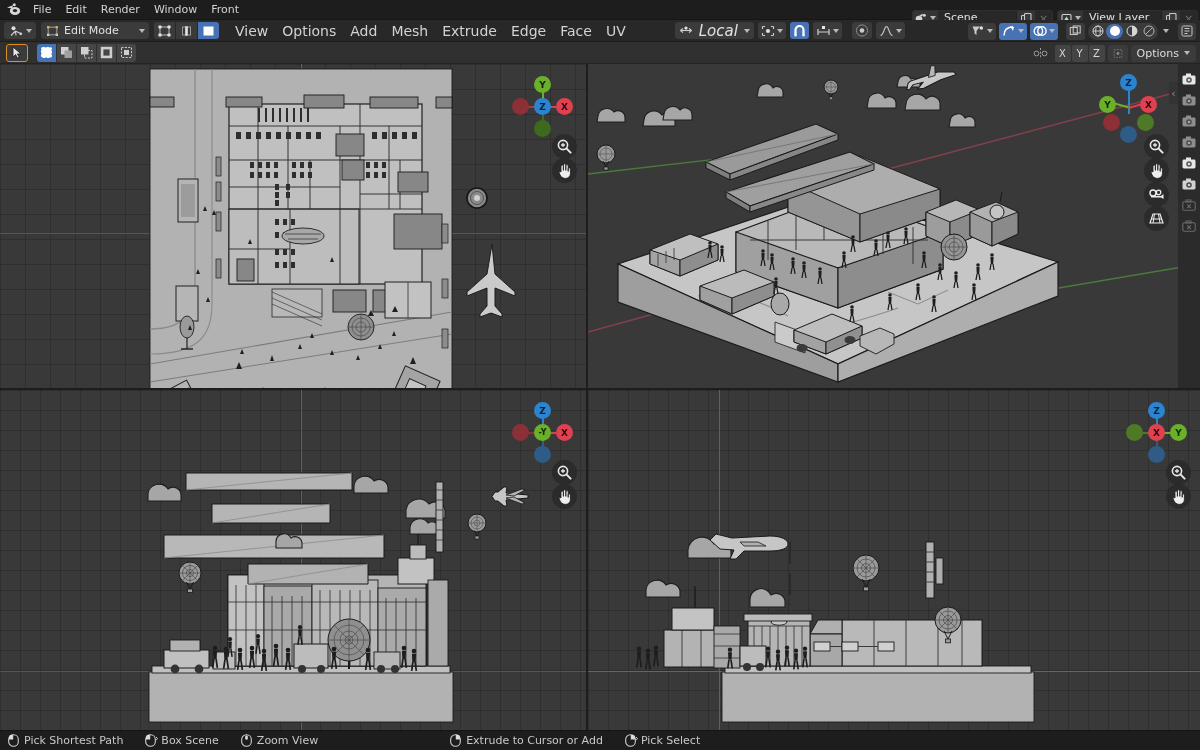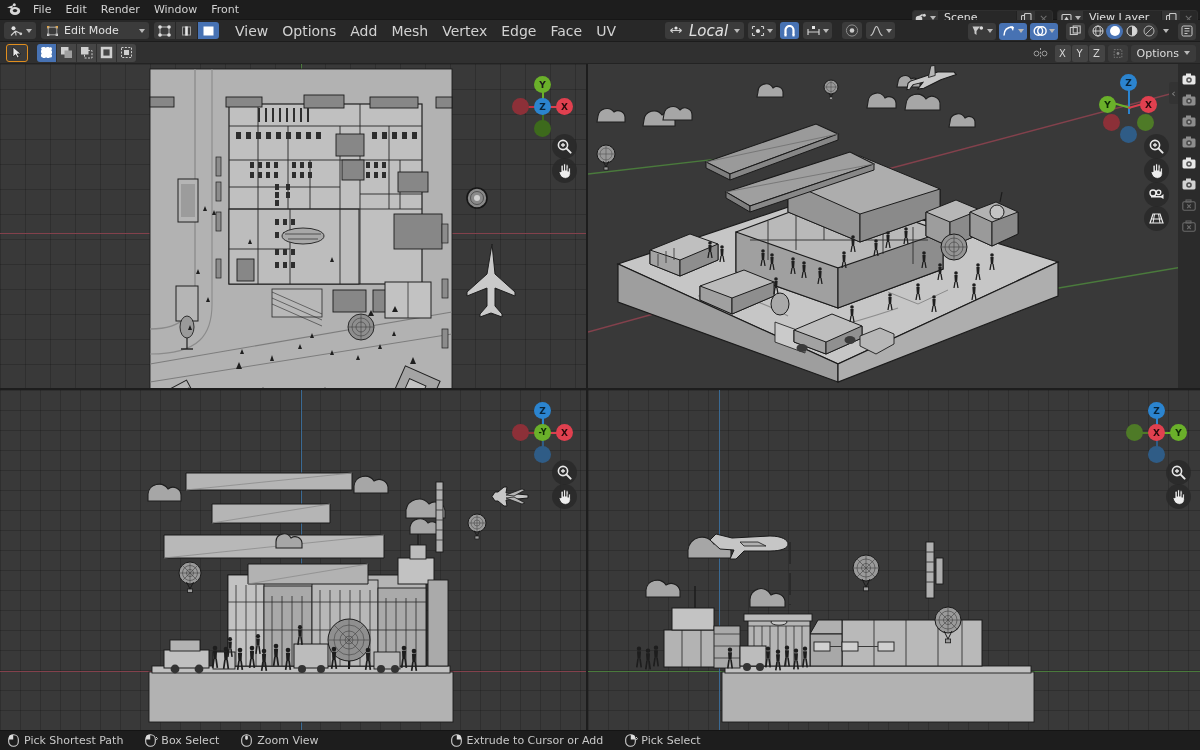--- a/index.html
+++ b/index.html
@@ -325,21 +325,21 @@
           <rect x="2" y="2" width="9" height="8" fill="#ffffff" stroke="#ffffff" stroke-width="1"></rect>
         </svg>
       </div>
     </div>
 
     <div class="hmenus">
       <div class="hmenu">View</div>
       <div class="hmenu">Options</div>
       <div class="hmenu">Add</div>
       <div class="hmenu">Mesh</div>
-      <div class="hmenu">Vertex</div>
+      <div class="hmenu">Extrude</div>
       <div class="hmenu">Edge</div>
       <div class="hmenu">Face</div>
       <div class="hmenu">UV</div>
     </div>
 
     <div class="hdr-mid">
       <div class="orient-select">
         <svg width="14" height="11" viewBox="0 0 14 11">
           <path d="M1.5 5.5 L12.5 5.5" stroke="#cfcfcf" stroke-width="1.1"></path>
           <path d="M1.5 5.5 L4 3.3 M1.5 5.5 L4 7.7" stroke="#cfcfcf" stroke-width="1.1" fill="none"></path>
@@ -1563,21 +1563,21 @@
       <span class="txt">Pick Shortest Path</span>
     </div>
     <div class="status-item">
       <span class="mouse-ico">
         <svg width="13" height="13" viewBox="0 0 13 13">
           <rect x="0.7" y="0.7" width="9.6" height="11.6" rx="4.6" fill="none" stroke="#cfcfcf" stroke-width="1.1"></rect>
           <path d="M1 5.5 L5.2 5.5 L5.2 0.8 L3 0.8 a2.4 2.4 0 0 0 -2 2 Z" fill="#dcdcdc"></path>
           <path d="M11 3 L12.6 4.6 L11 6.2" fill="none" stroke="#cfcfcf" stroke-width="1"></path>
         </svg>
       </span>
-      <span class="txt">Box Select</span>
+      <span class="txt">Box Scene</span>
     </div>
     <div class="status-item">
       <span class="mouse-ico">
         <svg width="11" height="13" viewBox="0 0 11 13">
           <rect x="0.7" y="0.7" width="9.6" height="11.6" rx="4.6" fill="none" stroke="#cfcfcf" stroke-width="1.1"></rect>
           <rect x="4.2" y="1.6" width="2.6" height="4.2" rx="1.2" fill="#dcdcdc"></rect>
         </svg>
       </span>
       <span class="txt">Zoom View</span>
     </div>

